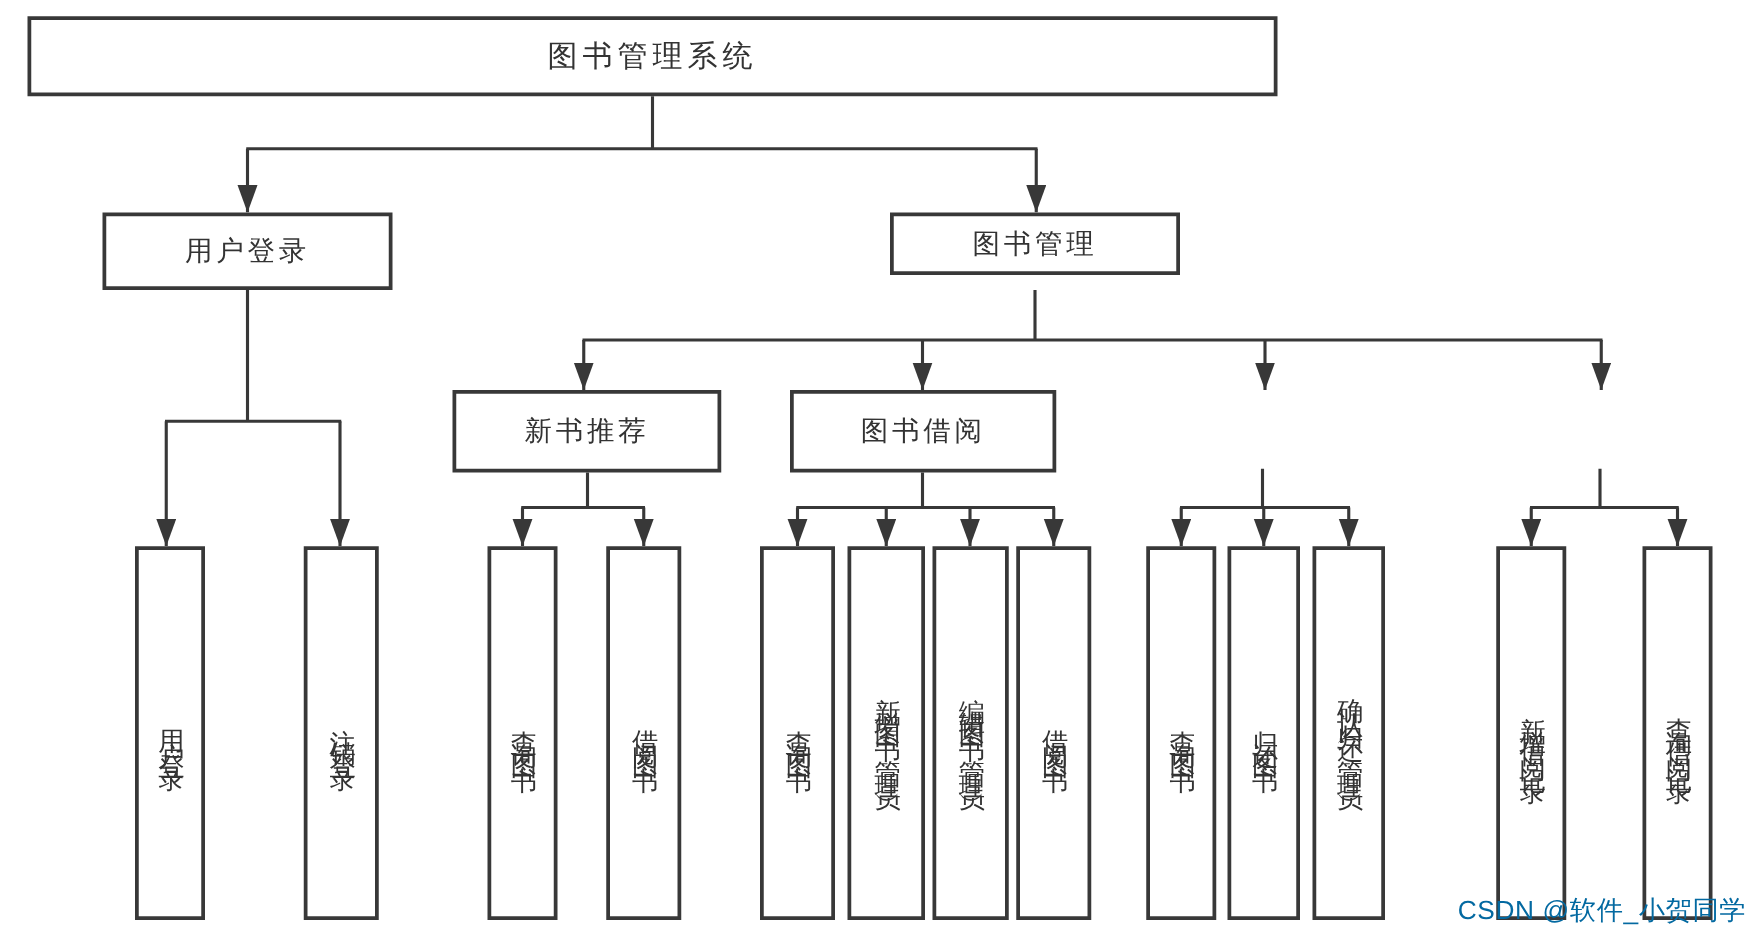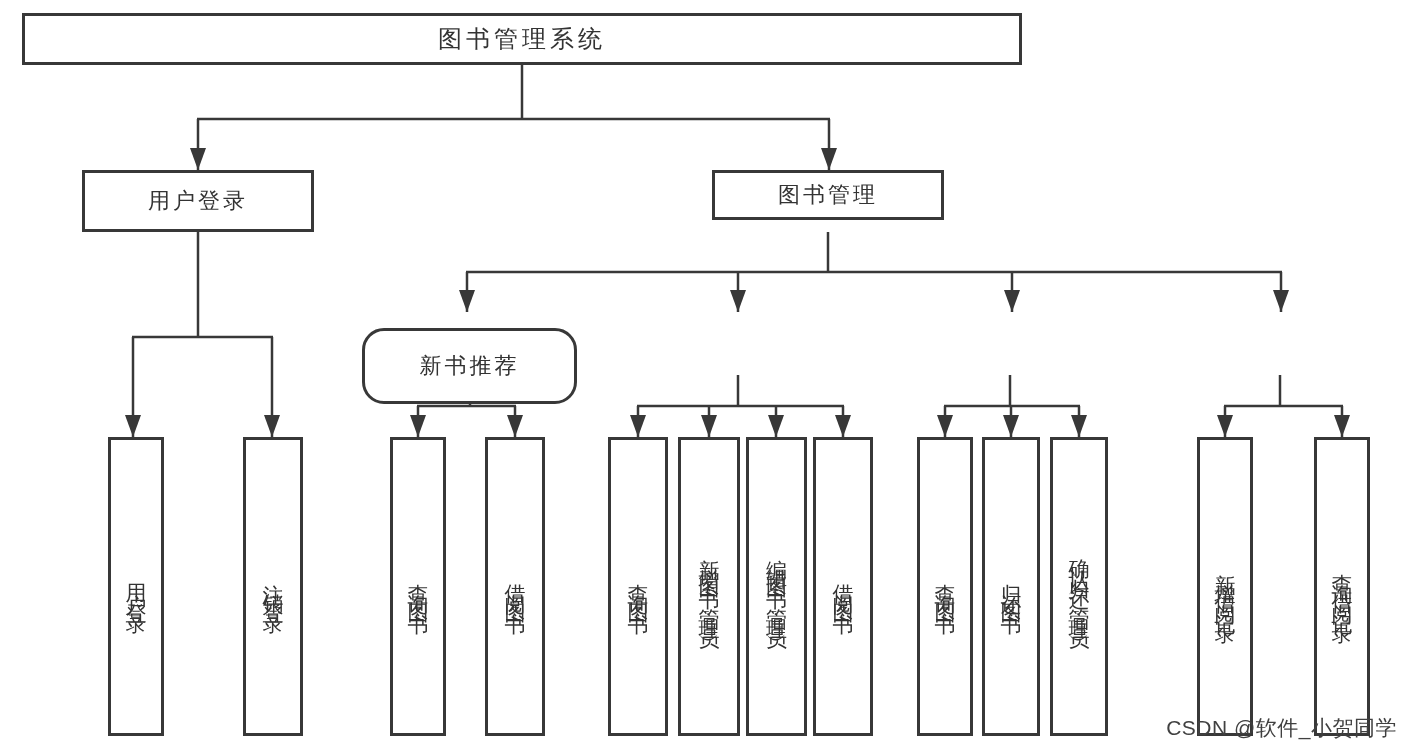--- a/index.html
+++ b/index.html
@@ -23,24 +23,24 @@
     background: #ffffff;
     border: 3px solid #383838;
     color: #333333;
     display: flex;
     align-items: center;
     justify-content: center;
     white-space: nowrap;
     z-index: 2;
   }
   .hbox { font-size: 22px; letter-spacing: 3px; }
-  #n-root { left: 22px; top: 13px; width: 1000px; height: 52px; font-size: 24px; letter-spacing: 4px; }
+  #n-root { left: 22px; top: 13px; width: 1000px; height: 64px; font-size: 24px; letter-spacing: 4px; }
   #n-user-login    { left: 82px;  top: 170px; width: 232px; height: 62px; }
   #n-book-mgmt     { left: 712px; top: 170px; width: 232px; height: 50px; }
-  .l3 { top: 328px; height: 76px; border-radius: 22px; }
+  .l3 { top: 312px; height: 66px; }
   #n-new-book      { left: 362px;  width: 215px; }
   #n-book-borrow   { left: 632px;  width: 213px; }
   #n-current-borrow{ left: 903px;  width: 214px; }
   #n-borrow-record { left: 1173px; width: 214px; }
   .leaf { top: 437px; height: 299px; }
   .leaf span {
     writing-mode: vertical-rl;
     text-orientation: mixed;
     font-size: 21px;
     letter-spacing: 10px;
@@ -57,21 +57,21 @@
   #l9  { left: 917px;  width: 56px; }
   #l10 { left: 982px;  width: 58px; }
   #l11 { left: 1050px; width: 58px; }
   #l12 { left: 1197px; width: 56px; }
   #l13 { left: 1314px; width: 56px; }
   #watermark {
     position: absolute;
     right: 8px;
     top: 714px;
     font-size: 21px;
-    color: #404040;
+    color: #0369a1;
     letter-spacing: 0.5px;
     z-index: 3;
     white-space: nowrap;
     text-align: center;
   }
 </style>
 </head>
 <body>
 
 <div id="canvas">
@@ -133,20 +133,23 @@
   <div class="box hbox" id="n-user-login">
     <span>用户登录</span>
   </div>
   <div class="box hbox" id="n-book-mgmt">
     <span>图书管理</span>
   </div>
 
   <div class="box hbox l3" id="n-new-book">
     <span>新书推荐</span>
   </div>
+  <div class="box hbox l3" id="n-book-borrow">
+    <span>图书借阅</span>
+  </div>
 
   <div class="box leaf" id="l1">
     <span>用户登录</span>
   </div>
   <div class="box leaf" id="l2">
     <span>注销登录</span>
   </div>
   <div class="box leaf" id="l3">
     <span>查询图书</span>
   </div>

